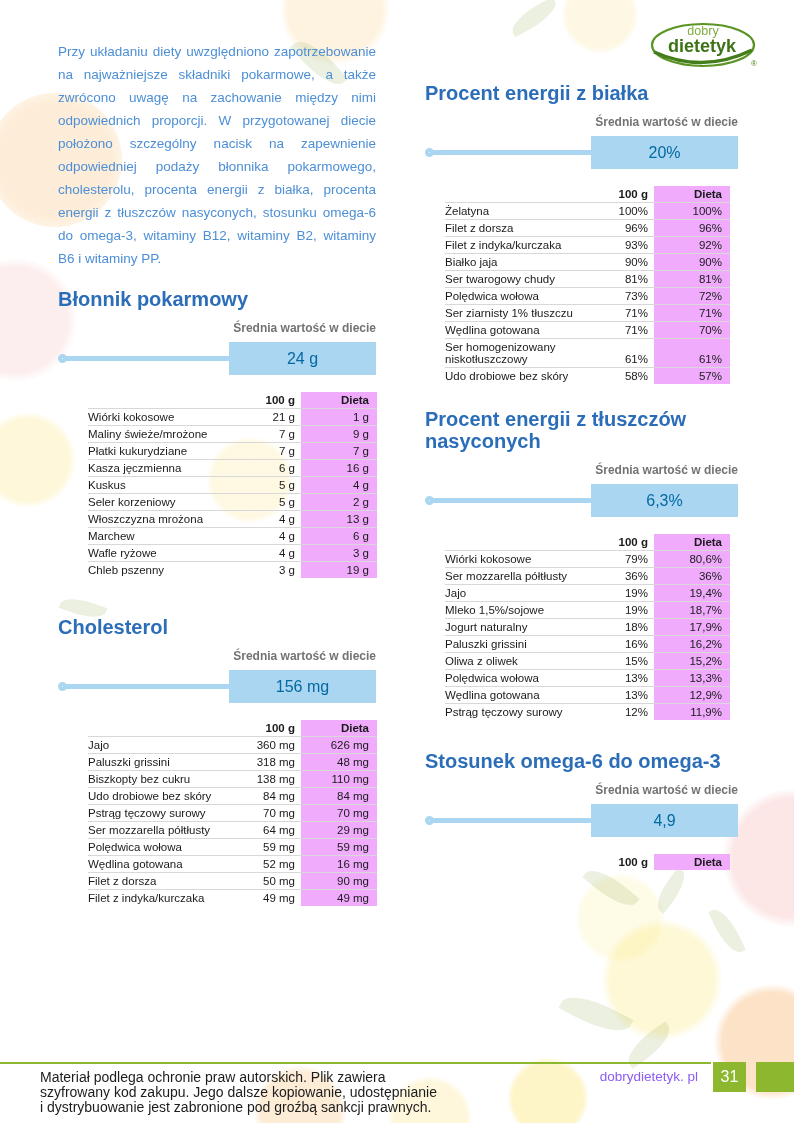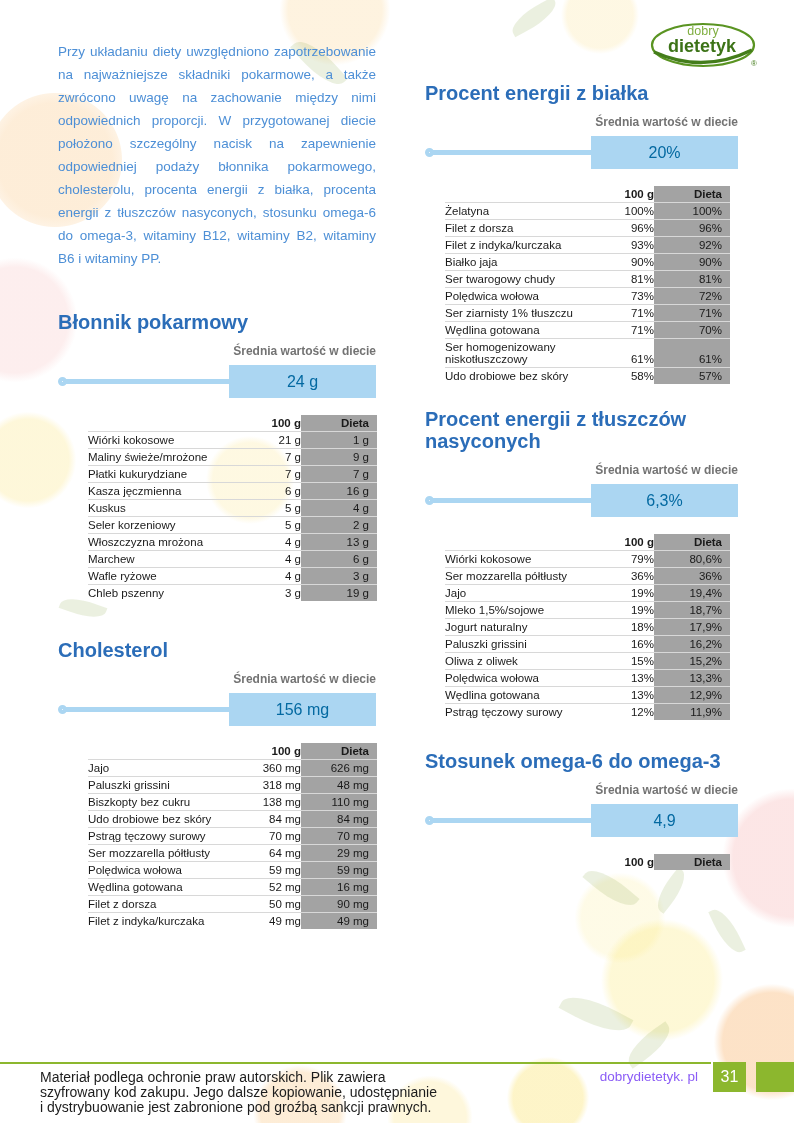--- a/index.html
+++ b/index.html
@@ -54,21 +54,21 @@
 
   .sec-title {
     color: #2b6db8;
     font-size: 20px;
     line-height: 22px;
     font-weight: 700;
     margin-bottom: 11px;
   }
   .sec { margin-top: 0; }
   .col-left .intro + .sec .sec-title { margin-top: 0; }
-  #sec-blonnik { margin-top: 41px; }
+  #sec-blonnik { margin-top: 18px; }
   #sec-cholesterol { margin-top: 38px; }
   #sec-tluszcze { margin-top: 24px; }
   #sec-omega { margin-top: 30px; }
 
   .avg-label {
     color: #737373;
     font-size: 12px;
     font-weight: 700;
     text-align: right;
     margin-bottom: 7px;
@@ -96,22 +96,22 @@
     border-collapse: collapse;
     table-layout: fixed;
     font-size: 11.5px;
     color: #1a1a1a;
     margin-top: 17px;
   }
   .col-left  .data-table { width: 289px; margin-left: 30px; }
   .col-right .data-table { width: 285px; margin-left: 20px; }
   .data-table th { font-weight: 700; }
   .data-table th, .data-table td { padding: 2px 0; vertical-align: bottom; }
-  .data-table .v100  { text-align: right; width: 62px; padding-right: 0; }
-  .data-table .dieta { text-align: right; width: 76px; background: #a3a3a3; padding-right: 8px; }
+  .data-table .v100  { text-align: right; width: 62px; padding-right: 6px; }
+  .data-table .dieta { text-align: right; width: 76px; background: #f0abfc; padding-right: 8px; }
   .data-table tbody td { border-top: 1px solid #d8d8d8; }
 
   
   .footer-line  { position: absolute; left: 0; top: 1062px; width: 711px; height: 2px; background: #8cb72e; }
   .footer-copy  {
     position: absolute; left: 40px; top: 1070px; width: 398px;
     color: #1c1c1c; font-size: 14px; line-height: 15px;
   }
   .footer-site  {
     position: absolute; left: 500px; top: 1069px; width: 198px;

